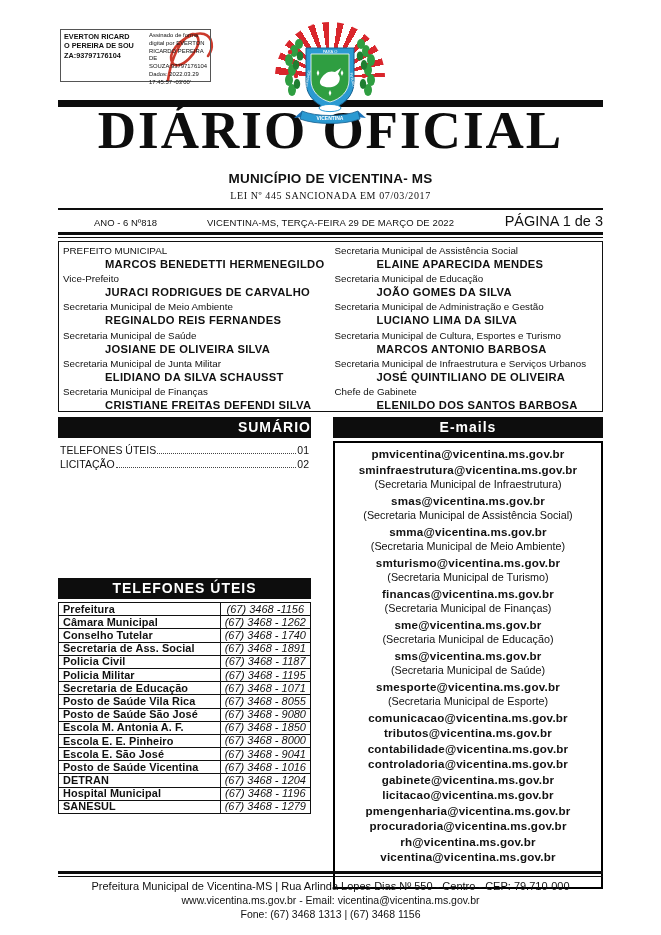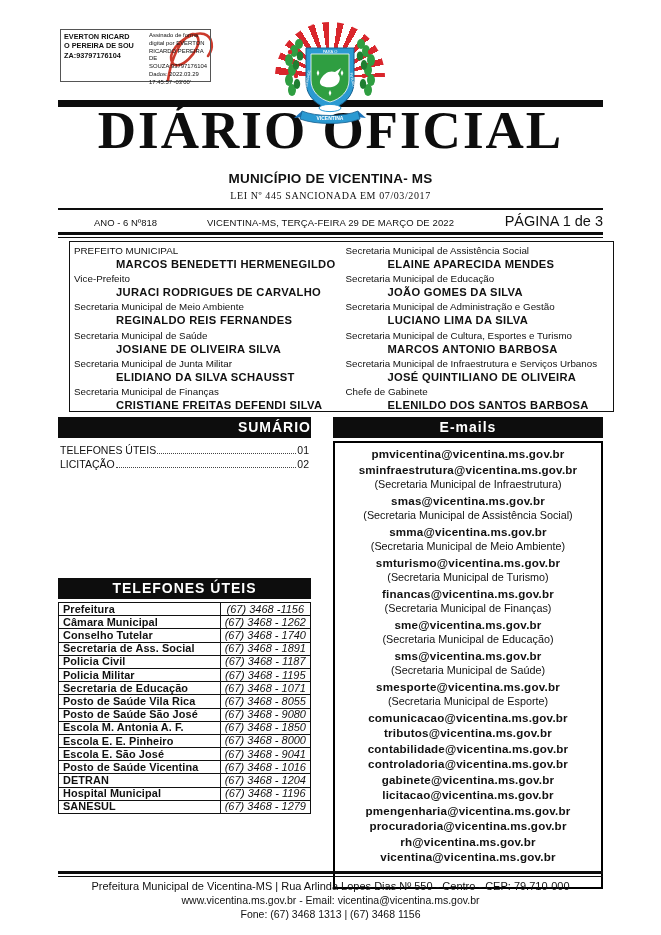--- a/index.html
+++ b/index.html
@@ -35,21 +35,21 @@
   .rule-b1{top:232px;height:2.5px;}
   .rule-b2{top:237px;height:1px;}
   .f-rule1{top:871px;height:2.5px;}
   .f-rule2{top:876px;height:1px;}
 
   .info-edition{position:absolute;left:62px;top:217px;font-size:9.5px;margin-left:32px;}
   .info-date{position:absolute;left:0;top:217px;width:661px;text-align:center;font-size:9.5px;letter-spacing:0.1px;}
   .info-page{position:absolute;right:58px;top:213px;font-size:14.5px;padding-left:36px;}
 
   
-  .officials{position:absolute;left:69px;top:241px;width:545px;height:171px;border:1.5px solid #111;
+  .officials{position:absolute;left:58px;top:241px;width:545px;height:171px;border:1.5px solid #111;
              box-sizing:border-box;display:flex;overflow:hidden;justify-content:flex-end;}
   .off-col{width:50%;box-sizing:border-box;padding:2px 0 0 4px;}
   .off-role{font-size:9.8px;line-height:13px;white-space:nowrap;}
   .off-name{font-size:11.2px;font-weight:bold;line-height:15.2px;padding-left:42px;
             letter-spacing:0.3px;white-space:nowrap;}
 
   
   .sec-bar{position:absolute;height:21px;background:#0d0d0d;color:#fff;font-weight:bold;
            font-size:14px;letter-spacing:1px;text-align:center;line-height:21px;}
   .summary-bar{left:58px;top:417px;width:253px;text-align:right;}

